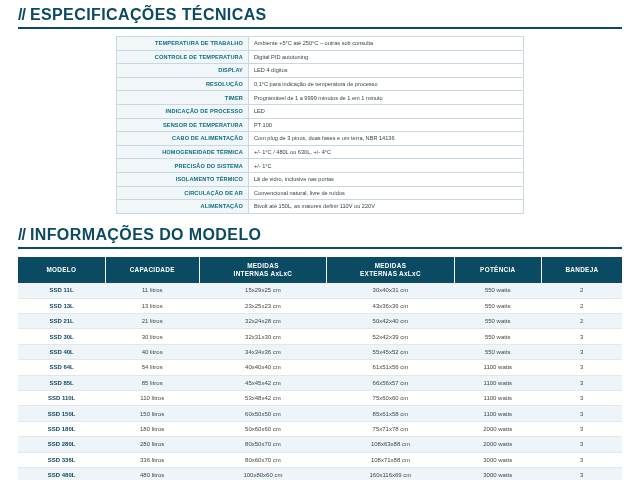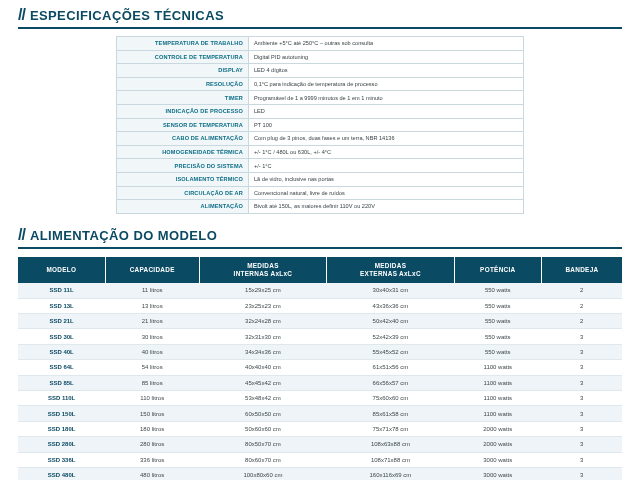--- a/index.html
+++ b/index.html
@@ -24,21 +24,21 @@
     color: #0b4a63;
     font-weight: bold;
     letter-spacing: .4px;
   }
   .slashes {
     color: #0b4a63;
     font-weight: bold;
     margin-right: 5px;
     letter-spacing: -1px;
   }
-  .section-head .title { font-size: 13px; }
+  .section-head .title { font-size: 16px; }
   .head-rule {
     height: 2px;
     background: #0b4a63;
     margin: 3px 0 0 0;
   }
 
   
   .specs {
     width: 408px;
     margin: 7px auto 0 auto;
@@ -178,21 +178,21 @@
           <td class="label">ALIMENTAÇÃO</td>
           <td class="value">Bivolt até 150L, as maiores definir 110V ou 220V</td>
         </tr>
       </tbody>
     </table>
   </div>
 
   <div class="models-wrap">
     <div class="section-head">
       <span class="slashes">//</span>
-      <span class="title">ALIMENTAÇÃO DO MODELO</span>
+      <span class="title">INFORMAÇÕES DO MODELO</span>
     </div>
     <div class="head-rule"></div>
 
     <table class="models">
       <thead>
         <tr>
           <th class="col-model">
             <div>MODELO</div>
           </th>
           <th class="col-cap">

